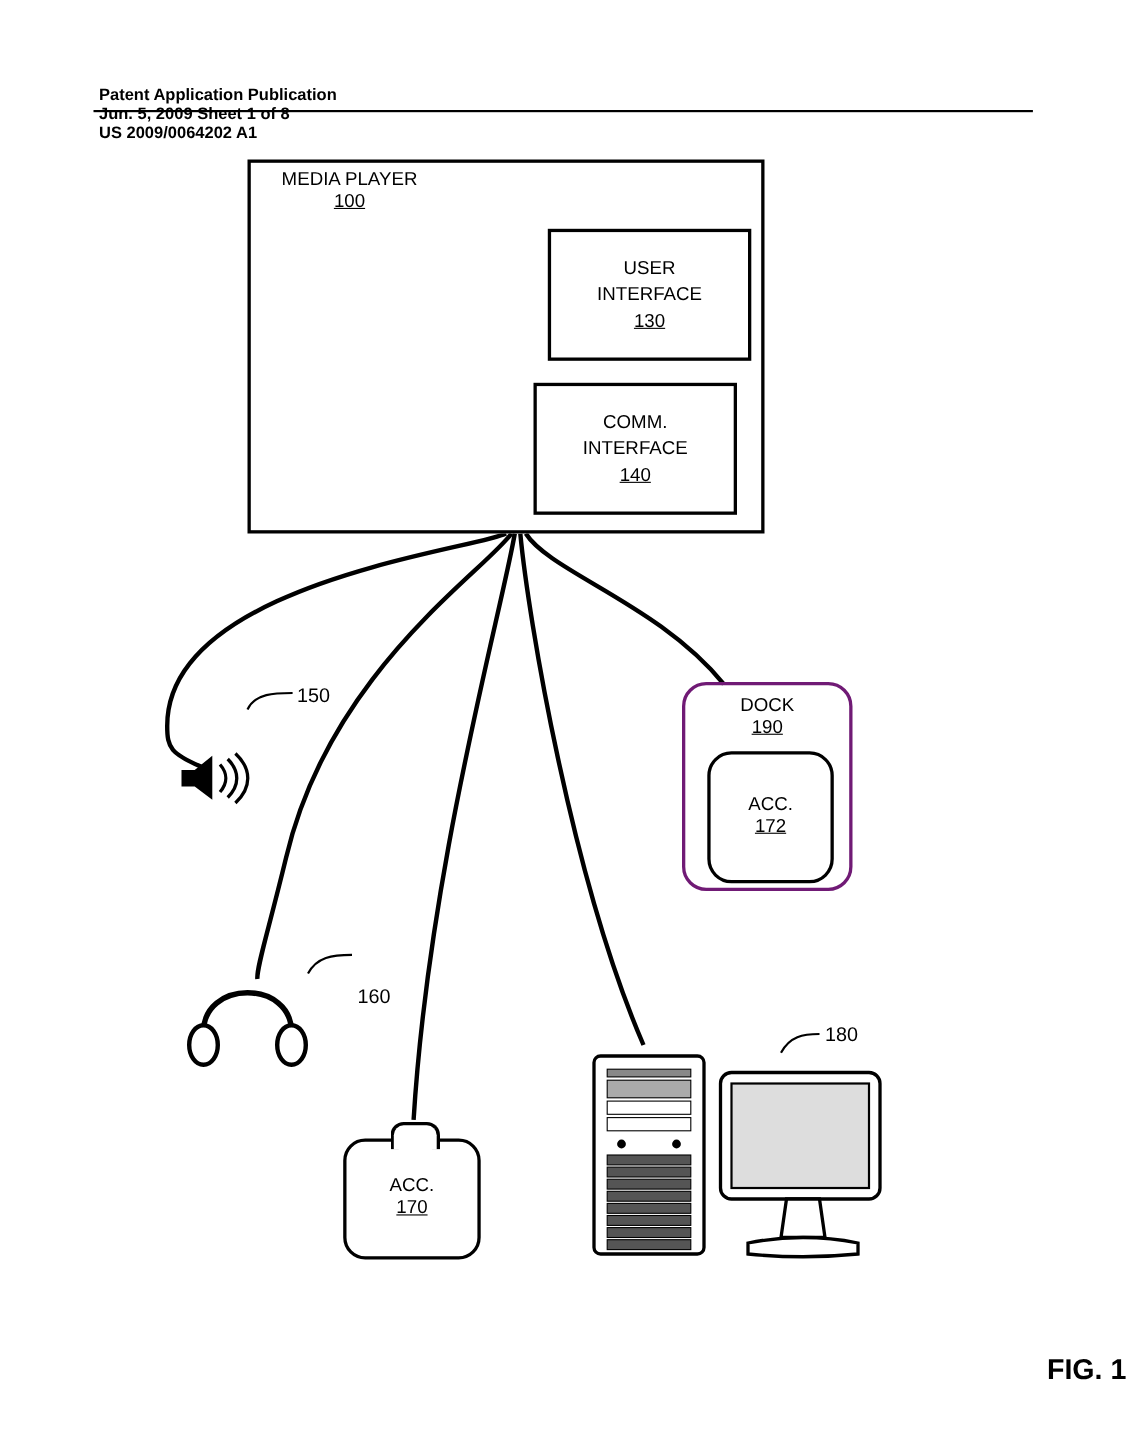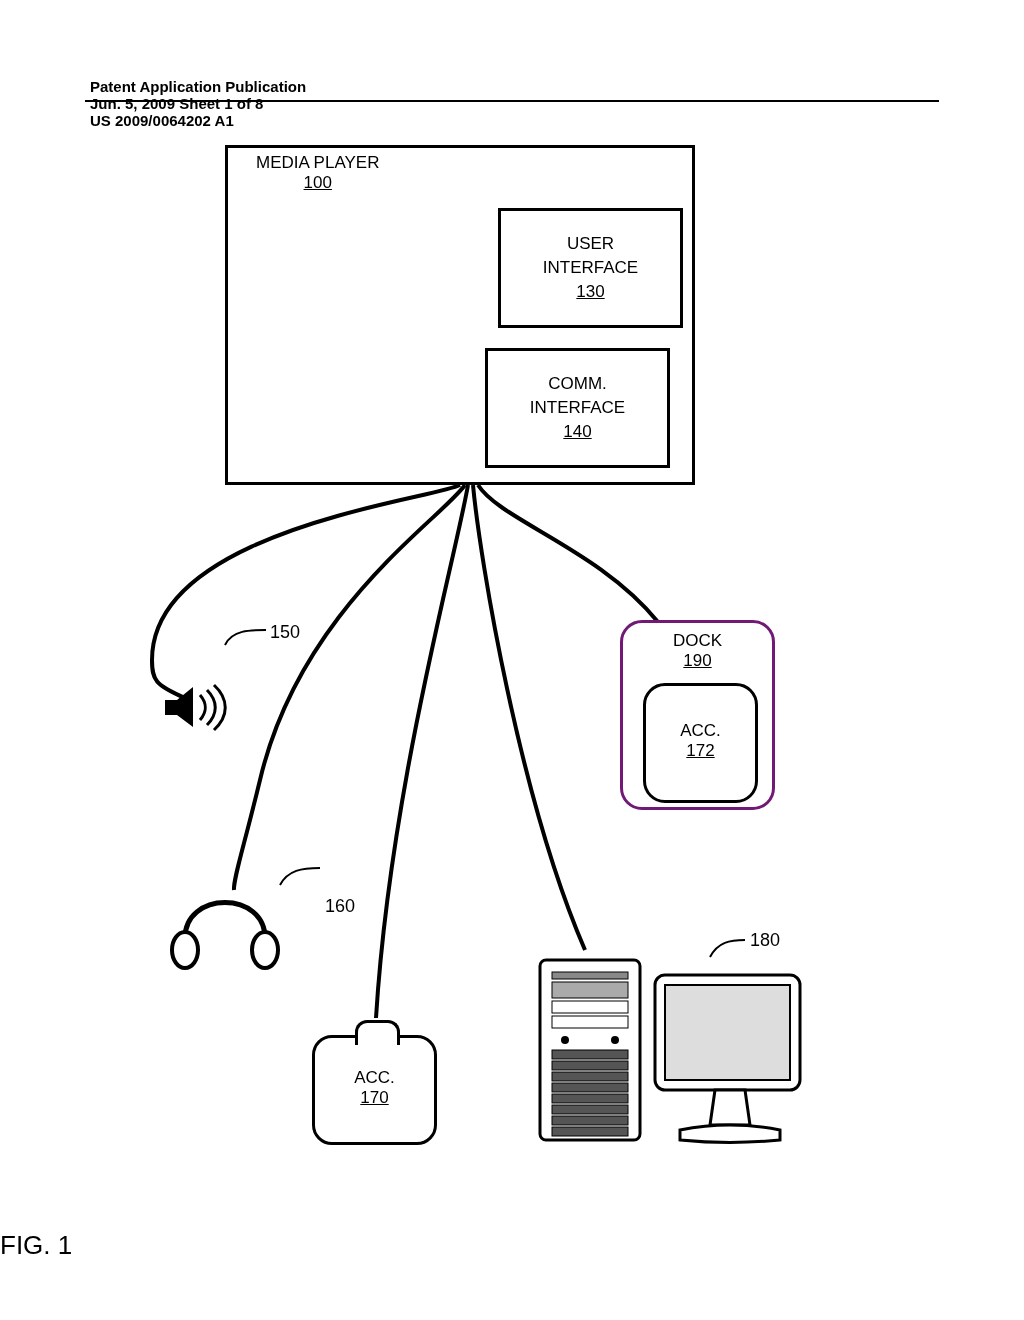--- a/index.html
+++ b/index.html
@@ -75,23 +75,23 @@
   .ref-label {
     position: absolute;
     font-size: 18px;
   }
 
   .fig-label {
     position: absolute;
     top: 1090px;
     left: 0;
     width: 1024px;
-    text-align: left;
+    text-align: right;
     font-size: 26px;
-    font-weight: normal;
+    font-weight: bold;
   }
 
   
   .dock-box {
     position: absolute;
     top: 480px;
     left: 620px;
     width: 155px;
     height: 190px;
     border: 3px solid #701a75;

